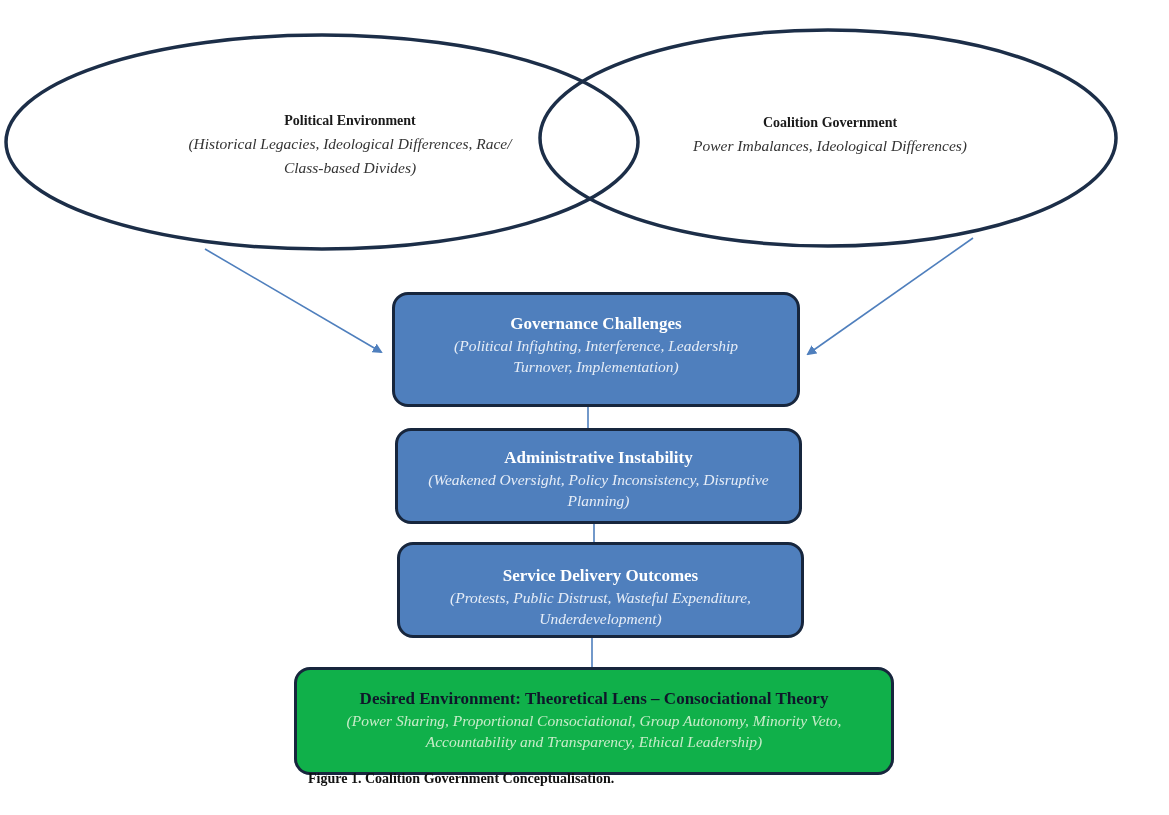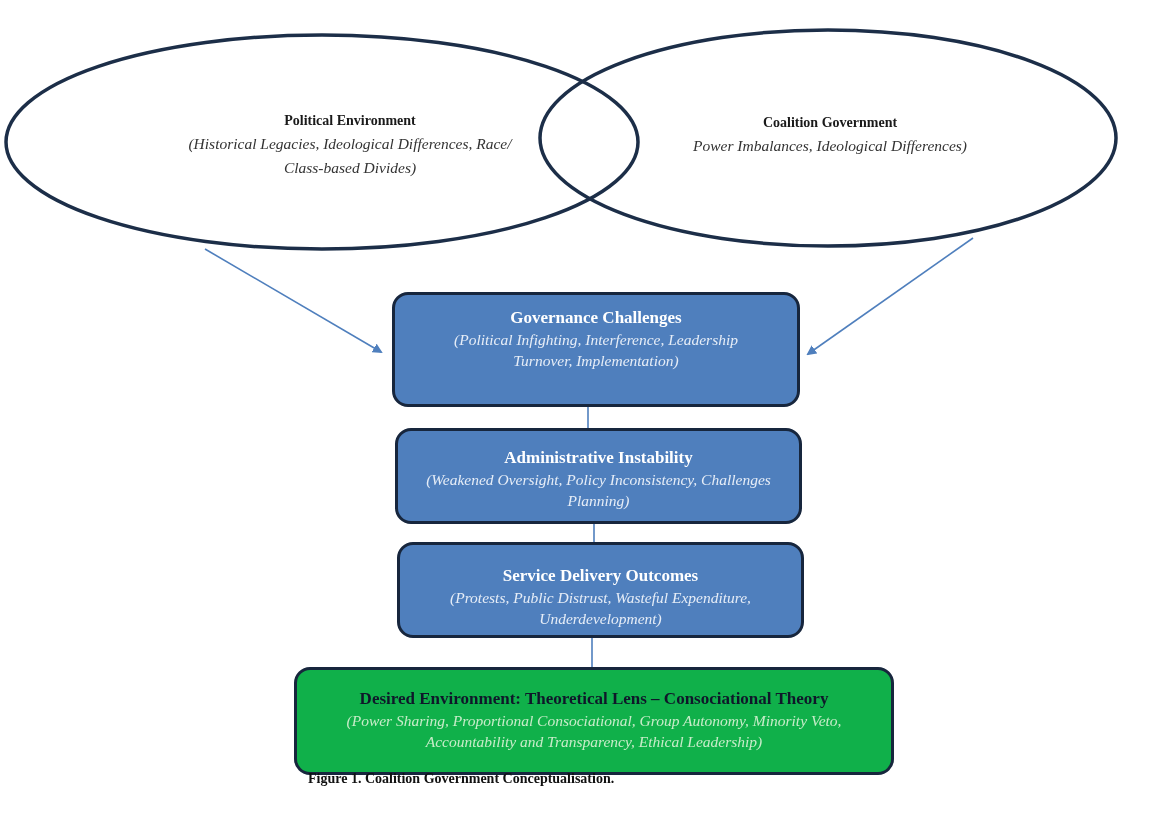--- a/index.html
+++ b/index.html
@@ -40,29 +40,29 @@
   <div class="ell-title">Political Environment</div>
   <div class="ell-sub">(Historical Legacies, Ideological Differences, Race/</div>
   <div class="ell-sub">Class-based Divides)</div>
 </div>
 
 <div class="ell-text" style="left:630px; top:112px; width:400px;">
   <div class="ell-title">Coalition Government</div>
   <div class="ell-sub">Power Imbalances, Ideological Differences)</div>
 </div>
 
-<div class="box blue" style="left:392px; top:292px; width:408px; height:115px; padding-top:12px;">
+<div class="box blue" style="left:392px; top:292px; width:408px; height:115px; padding-top:18px;">
   <div class="box-title">Governance Challenges</div>
   <div class="box-sub">(Political Infighting, Interference, Leadership</div>
   <div class="box-sub">Turnover, Implementation)</div>
 </div>
 
 <div class="box blue" style="left:395px; top:428px; width:407px; height:96px; padding-top:16px;">
   <div class="box-title">Administrative Instability</div>
-  <div class="box-sub">(Weakened Oversight, Policy Inconsistency, Challenges</div>
+  <div class="box-sub">(Weakened Oversight, Policy Inconsistency, Disruptive</div>
   <div class="box-sub">Planning)</div>
 </div>
 
 <div class="box blue" style="left:397px; top:542px; width:407px; height:96px; padding-top:20px;">
   <div class="box-title">Service Delivery Outcomes</div>
   <div class="box-sub">(Protests, Public Distrust, Wasteful Expenditure,</div>
   <div class="box-sub">Underdevelopment)</div>
 </div>
 
 <div class="box green" style="left:294px; top:667px; width:600px; height:108px; padding-top:18px;">

